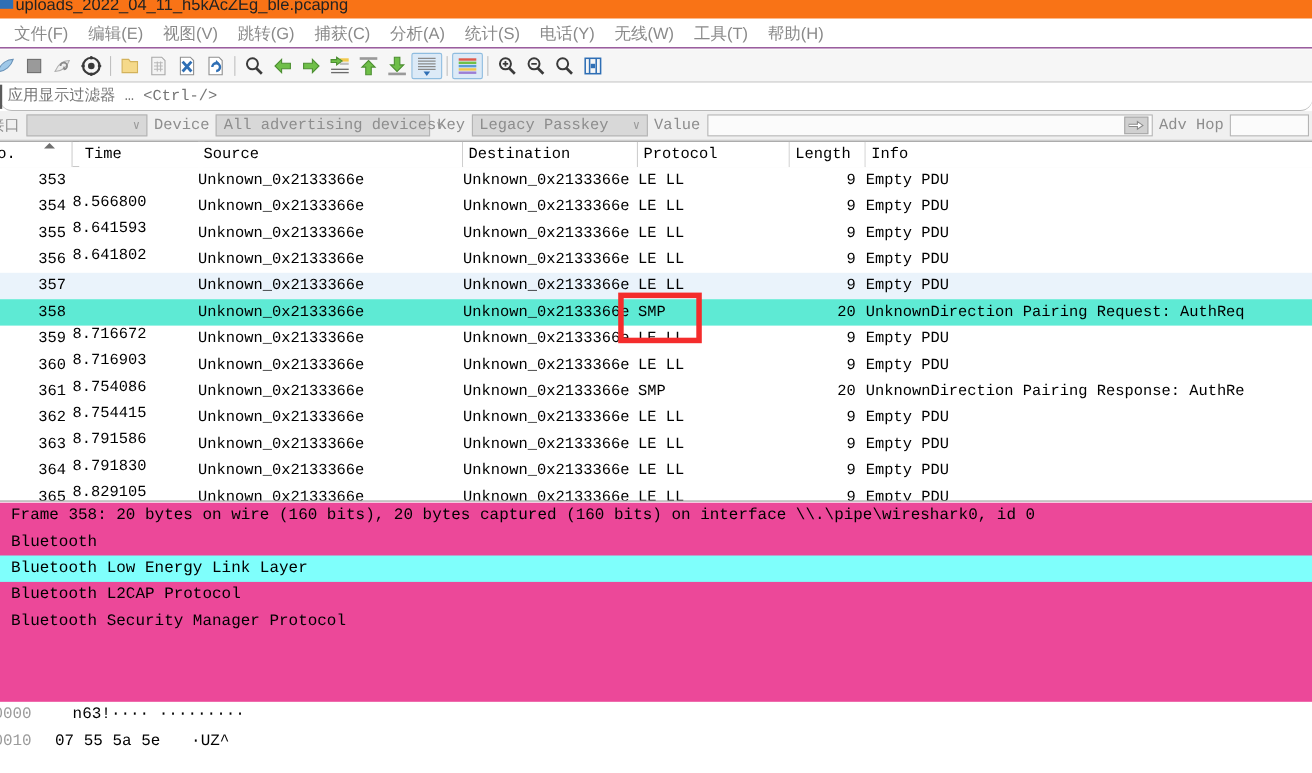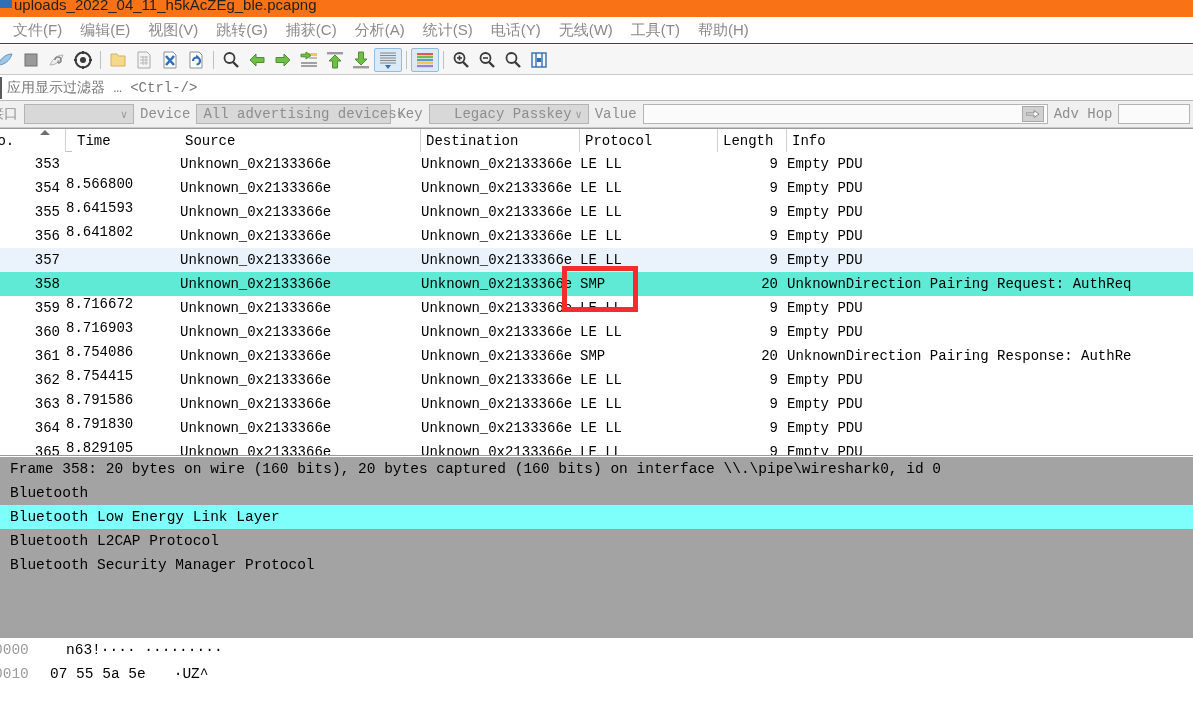--- a/index.html
+++ b/index.html
@@ -69,21 +69,21 @@
   .tb-btn.framed {
     border: 1px solid #8fbde0; background: #dceaf7; border-radius: 2px;
     width: 28px;
   }
 
   
   .filterbar {
     position: absolute; left: 0; top: 76px; width: 1193px; height: 25px;
     background: #ffffff;
     border-bottom: 1px solid #b8b8b8;
-    display: flex; align-items: center;
+    display: flex; align-items: center; border-radius: 11px;
   }
   .filter-input {
     flex: 1 1 auto; height: 22px;
     border: none; outline: none;
     background: transparent;
     font-family: "Liberation Mono", monospace;
     font-size: 14px; color: #9a9a9a;
     padding-left: 5px;
     border-left: 2px solid #5b5b5b;
     margin-left: 0px;
@@ -102,21 +102,21 @@
   .btbar .lbl { padding: 0 6px; white-space: nowrap; color: #8d8d8d; }
   .bt-combo {
     height: 20px; background: #d8d8d8;
     border: 1px solid #b4b4b4;
     display: flex; align-items: center;
     padding: 0 2px 0 6px;
     color: #8d8d8d; white-space: nowrap;
     position: relative;
   }
   .bt-combo.blank { background: #d8d8d8; }
-  .bt-combo .cv { flex: 1 1 auto; text-align: right; }
+  .bt-combo .cv { flex: 1 1 auto; }
   .bt-combo .arrow {
     width: 14px; text-align: center; font-size: 11px; color: #9a9a9a;
   }
   .bt-text {
     height: 20px; background: #fbfbfb;
     border: 1px solid #b4b4b4;
     display: flex; align-items: center;
     padding: 0 2px 0 4px;
   }
   .bt-go {
@@ -186,21 +186,21 @@
     left: 562px; top: 266px;
     width: 76px; height: 46px;
     border: 5px solid #f42c2c;
     pointer-events: none;
     z-index: 20;
   }
 
   
   .detail {
     position: absolute; left: 0; top: 457px; width: 1193px; height: 192px;
-    background: #a3a3a3;
+    background: #ec4899;
     overflow: hidden;
     border-bottom: 1px solid #9a9a9a;
   }
   .drow {
     height: 24px;
     font-family: "Liberation Mono", monospace;
     font-size: 14.5px;
     color: #000;
     display: flex; align-items: center;
     padding-left: 10px;

